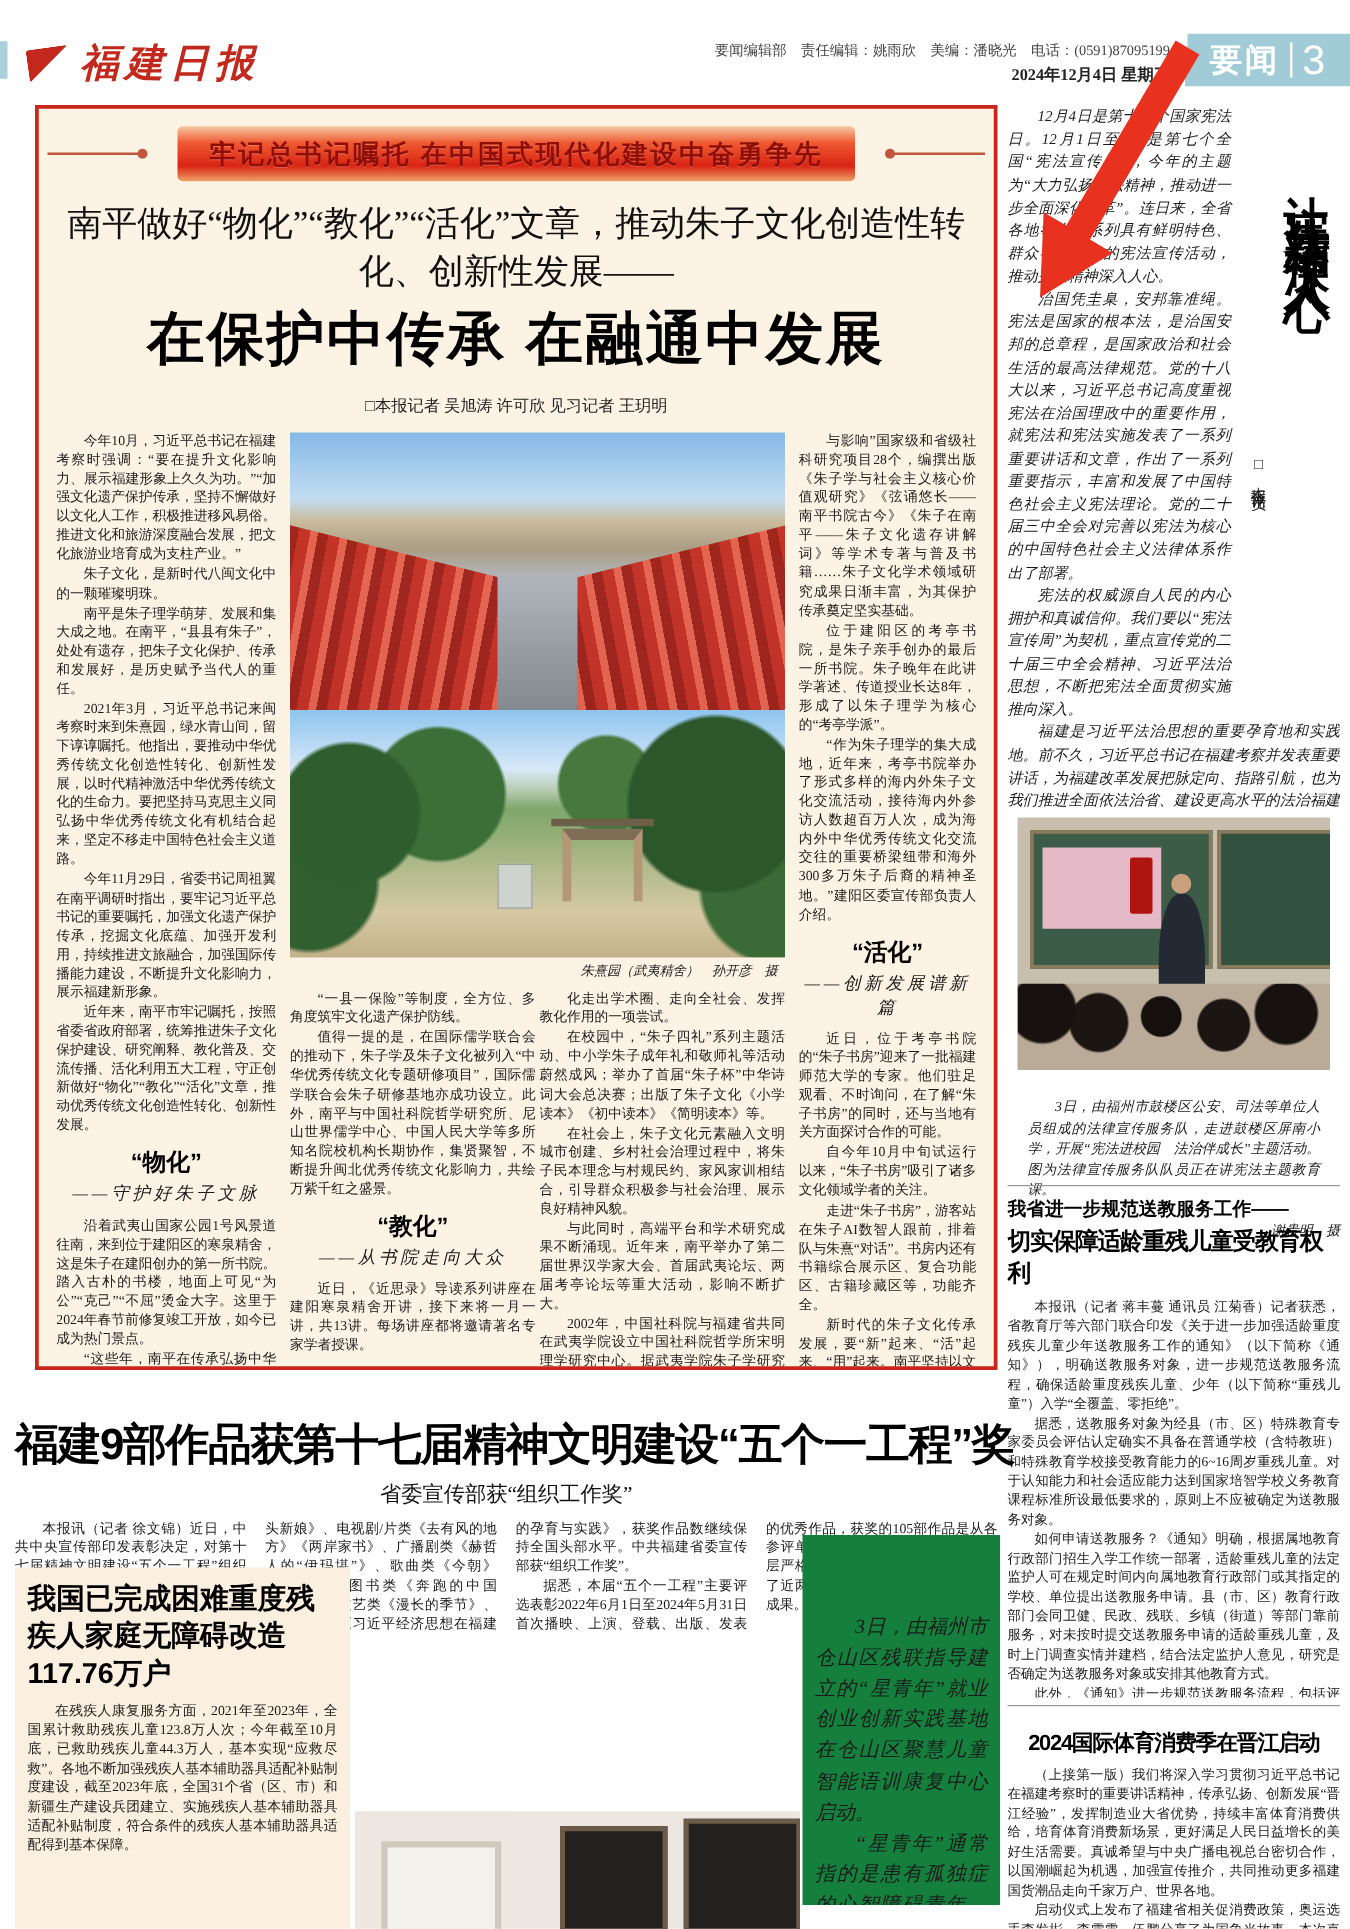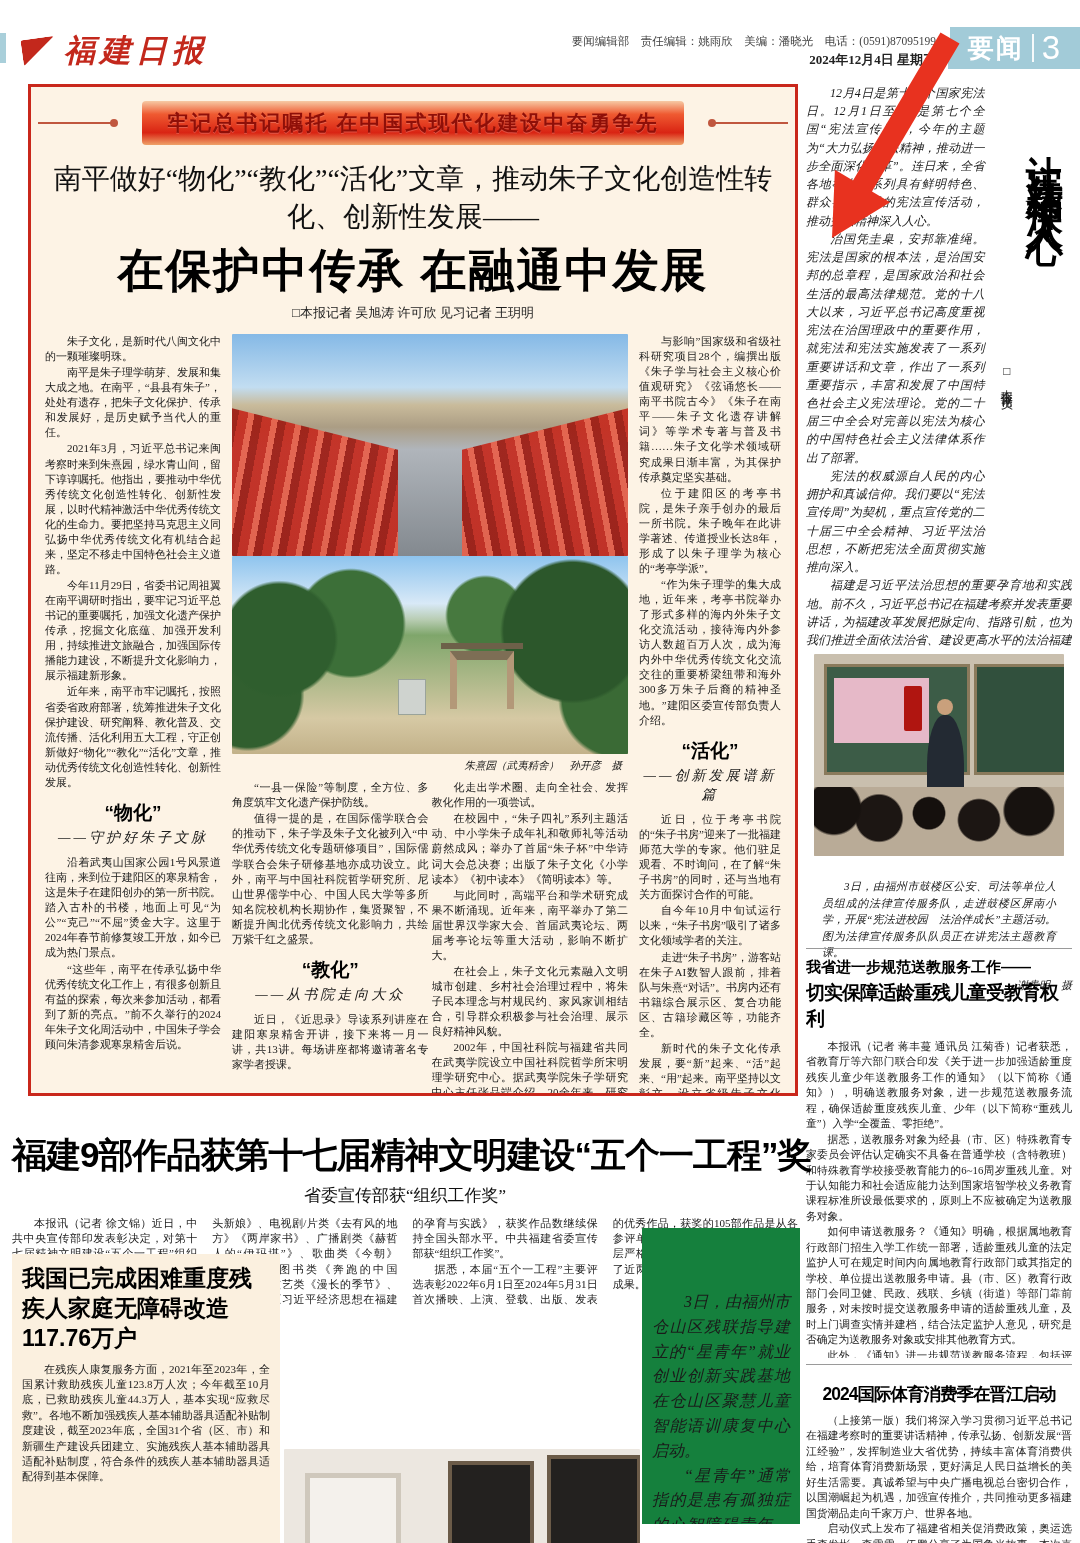--- a/index.html
+++ b/index.html
@@ -31,21 +31,21 @@
   .banner-row{display:flex;align-items:center;justify-content:center;margin-top:14px;gap:26px}
   .orn{width:78px;height:2px;background:#c0563e;position:relative}
   .orn::after{content:"";position:absolute;width:8px;height:8px;border-radius:50%;background:#c0563e;top:-3px}
   .orn.l::after{right:-2px}.orn.r::after{left:-2px}
   .banner{background:linear-gradient(180deg,#f6c9a4 0%,#ef5a31 30%,#d92413 72%,#efa168 100%);
     color:#8f0f08;font-weight:900;font-size:21px;padding:8px 26px;border-radius:4px;
     font-family:"Liberation Sans",sans-serif;letter-spacing:2px;text-shadow:0 1px 0 rgba(255,255,255,.2)}
   .kicker{text-align:center;font-size:28px;margin-top:15px;color:#111}
   .headline{text-align:center;font-size:46px;font-weight:900;letter-spacing:2px;margin-top:4px;color:#000;
     font-family:"Liberation Sans",sans-serif}
-  .byline{text-align:center;font-size:13px;margin-top:2px;color:#222}
+  .byline{text-align:center;font-size:13px;margin-top:14px;color:#222}
   .body-cols{display:flex;gap:11px;padding:12px 14px 0;height:788px;overflow:hidden;
     font-size:11px;line-height:1.37;text-align:justify}
   .bc{overflow:hidden}
   .bc1{width:176px}.bcm{width:396px;display:flex;flex-direction:column}.bc4{flex:1}
   .body-cols p{margin:0 0 1px;text-indent:2em}
   .sec-h{font-size:19px;font-weight:700;text-align:center;margin:10px 0 2px;text-indent:0;
     font-family:"Liberation Sans",sans-serif;color:#000}
   .sec-sub{font-size:14px;text-align:center;margin:0 0 8px;font-style:italic;letter-spacing:3px;text-indent:0}
   .cap{font-size:10.5px;font-style:italic;line-height:1.45;margin:5px 2px 7px;text-align:justify}
   .cap.right{text-align:right;margin:4px 6px 7px}
@@ -157,20 +157,21 @@
   <div class="banner-row">
     <span class="orn l"></span>
     <span class="banner">牢记总书记嘱托 在中国式现代化建设中奋勇争先</span>
     <span class="orn r"></span>
   </div>
   <div class="kicker">南平做好“物化”“教化”“活化”文章，推动朱子文化创造性转化、创新性发展——</div>
   <div class="headline">在保护中传承 在融通中发展</div>
   <div class="byline">□本报记者 吴旭涛 许可欣 见习记者 王玥明</div>
   <div class="body-cols">
     <div class="bc bc1">
+        <p>今年10月，习近平总书记在福建考察时强调：“要在提升文化影响力、展示福建形象上久久为功。”“加强文化遗产保护传承，坚持不懈做好以文化人工作，积极推进移风易俗。推进文化和旅游深度融合发展，把文化旅游业培育成为支柱产业。”</p>
         <p>朱子文化，是新时代八闽文化中的一颗璀璨明珠。</p>
         <p>南平是朱子理学萌芽、发展和集大成之地。在南平，“县县有朱子”，处处有遗存，把朱子文化保护、传承和发展好，是历史赋予当代人的重任。</p>
         <p>2021年3月，习近平总书记来闽考察时来到朱熹园，绿水青山间，留下谆谆嘱托。他指出，要推动中华优秀传统文化创造性转化、创新性发展，以时代精神激活中华优秀传统文化的生命力。要把坚持马克思主义同弘扬中华优秀传统文化有机结合起来，坚定不移走中国特色社会主义道路。</p>
         <p>今年11月29日，省委书记周祖翼在南平调研时指出，要牢记习近平总书记的重要嘱托，加强文化遗产保护传承，挖掘文化底蕴、加强开发利用，持续推进文旅融合，加强国际传播能力建设，不断提升文化影响力，展示福建新形象。</p>
         <p>近年来，南平市牢记嘱托，按照省委省政府部署，统筹推进朱子文化保护建设、研究阐释、教化普及、交流传播、活化利用五大工程，守正创新做好“物化”“教化”“活化”文章，推动优秀传统文化创造性转化、创新性发展。</p>
         <div class="sec-h">“物化”</div>
         <div class="sec-sub">——守护好朱子文脉</div>
         <p>沿着武夷山国家公园1号风景道往南，来到位于建阳区的寒泉精舍，这是朱子在建阳创办的第一所书院。踏入古朴的书楼，地面上可见“为公”“克己”“不屈”烫金大字。这里于2024年春节前修复竣工开放，如今已成为热门景点。</p>
         <p>“这些年，南平在传承弘扬中华优秀传统文化工作上，有很多创新且有益的探索，每次来参加活动，都看到了新的亮点。”前不久举行的2024年朱子文化周活动中，中国朱子学会顾问朱清参观寒泉精舍后说。</p>
       </div>
@@ -186,22 +187,22 @@
         <div>
             <p>“一县一保险”等制度，全方位、多角度筑牢文化遗产保护防线。</p>
             <p>值得一提的是，在国际儒学联合会的推动下，朱子学及朱子文化被列入“中华优秀传统文化专题研修项目”，国际儒学联合会朱子研修基地亦成功设立。此外，南平与中国社科院哲学研究所、尼山世界儒学中心、中国人民大学等多所知名院校机构长期协作，集贤聚智，不断提升闽北优秀传统文化影响力，共绘万紫千红之盛景。</p>
             <div class="sec-h">“教化”</div>
             <div class="sec-sub">——从书院走向大众</div>
             <p>近日，《近思录》导读系列讲座在建阳寒泉精舍开讲，接下来将一月一讲，共13讲。每场讲座都将邀请著名专家学者授课。</p>
           </div>
         <div>
             <p>化走出学术圈、走向全社会、发挥教化作用的一项尝试。</p>
             <p>在校园中，“朱子四礼”系列主题活动、中小学朱子成年礼和敬师礼等活动蔚然成风；举办了首届“朱子杯”中华诗词大会总决赛；出版了朱子文化《小学读本》《初中读本》《简明读本》等。</p>
+            <p>在社会上，朱子文化元素融入文明城市创建、乡村社会治理过程中，将朱子民本理念与村规民约、家风家训相结合，引导群众积极参与社会治理、展示良好精神风貌。</p>
             <p>与此同时，高端平台和学术研究成果不断涌现。近年来，南平举办了第二届世界汉学家大会、首届武夷论坛、两届考亭论坛等重大活动，影响不断扩大。</p>
-            <p>在社会上，朱子文化元素融入文明城市创建、乡村社会治理过程中，将朱子民本理念与村规民约、家风家训相结合，引导群众积极参与社会治理、展示良好精神风貌。</p>
             <p>2002年，中国社科院与福建省共同在武夷学院设立中国社科院哲学所宋明理学研究中心。据武夷学院朱子学研究中心主任张品端介绍，20余年来，研究中心已成为研究和构建宋明理学与朱子学体系、收集整理理学文献并进行海外文化交流的重要学术基地。</p>
           </div>
       </div>
     </div>
     <div class="bc bc4">
         <p>与影响”国家级和省级社科研究项目28个，编撰出版《朱子学与社会主义核心价值观研究》《弦诵悠长——南平书院古今》《朱子在南平——朱子文化遗存讲解词》等学术专著与普及书籍……朱子文化学术领域研究成果日渐丰富，为其保护传承奠定坚实基础。</p>
         <p>位于建阳区的考亭书院，是朱子亲手创办的最后一所书院。朱子晚年在此讲学著述、传道授业长达8年，形成了以朱子理学为核心的“考亭学派”。</p>
         <p>“作为朱子理学的集大成地，近年来，考亭书院举办了形式多样的海内外朱子文化交流活动，接待海内外参访人数超百万人次，成为海内外中华优秀传统文化交流交往的重要桥梁纽带和海外300多万朱子后裔的精神圣地。”建阳区委宣传部负责人介绍。</p>
         <div class="sec-h">“活化”</div>
         <div class="sec-sub">——创新发展谱新篇</div>

